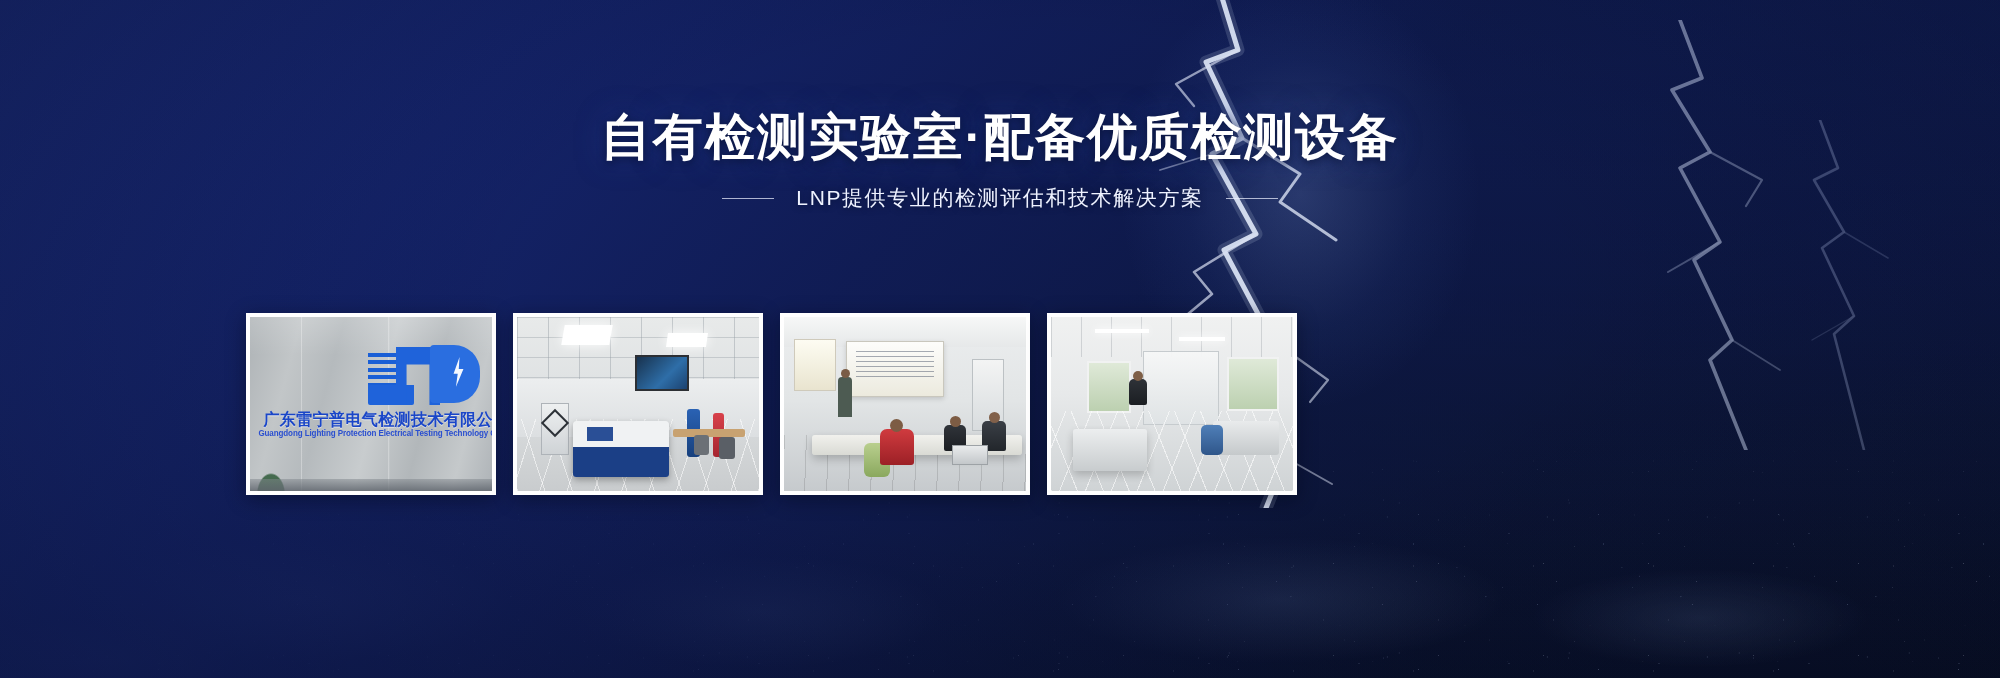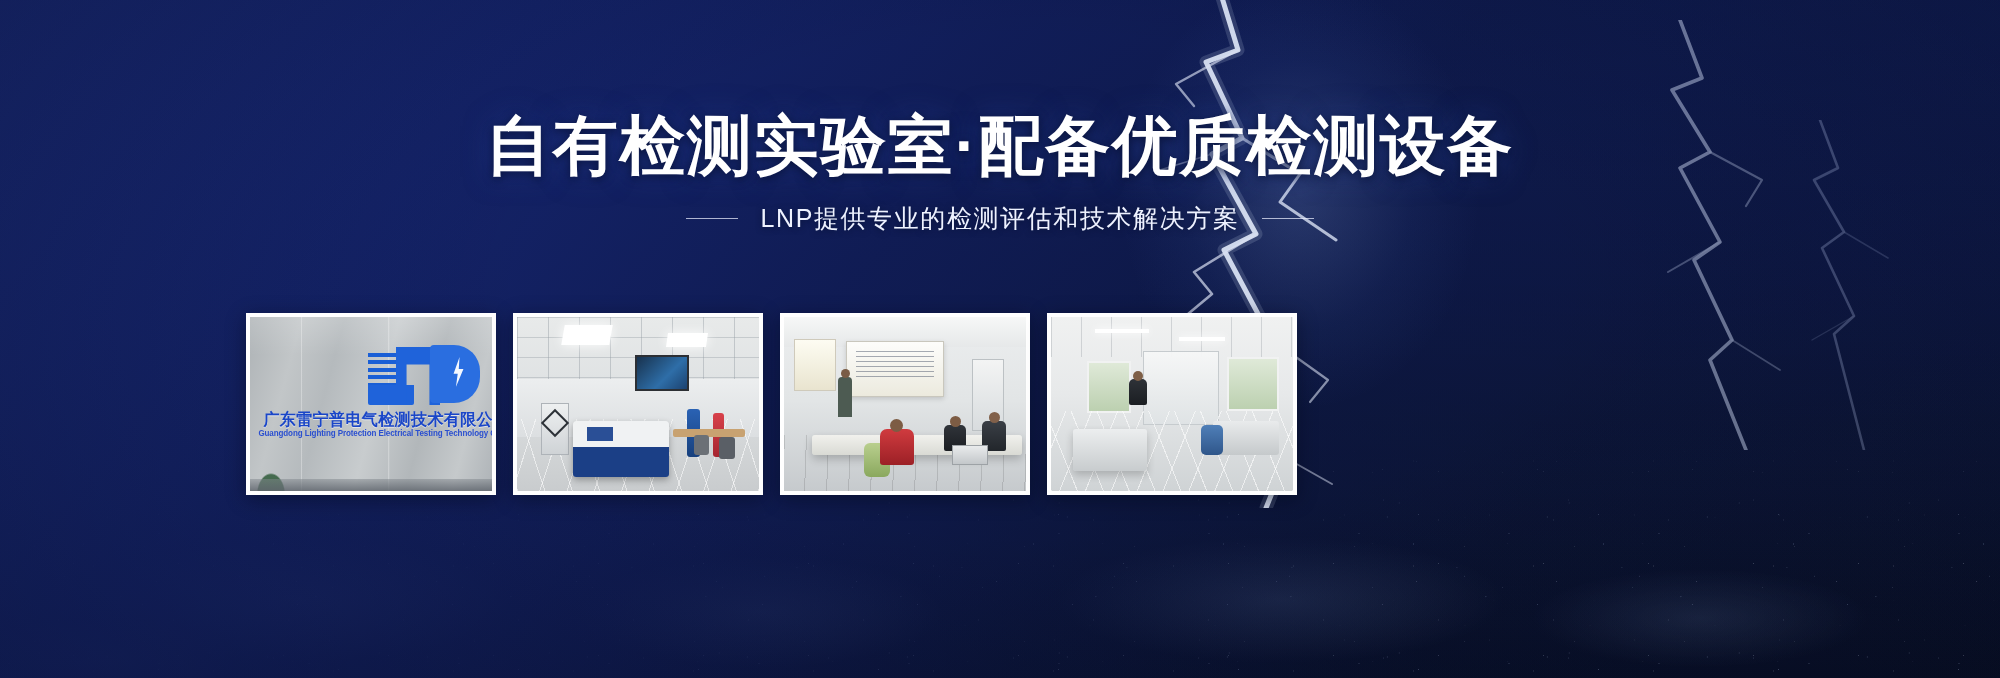--- a/index.html
+++ b/index.html
@@ -83,33 +83,33 @@
     position:absolute; left:1040px; top:-40px; width:520px; height:520px;
     background:radial-gradient(ellipse 250px 300px at 50% 45%, rgba(150,185,255,.20), rgba(90,130,220,.07) 45%, transparent 72%);
     pointer-events:none;
   }
 
   
   .headline-wrap{
     position:absolute; left:0; right:0; top:108px; text-align:center; z-index:6;
   }
   .headline{
-    font-size:65px; font-weight:bold; color:#ffffff; letter-spacing:2px;
+    font-size:50px; font-weight:bold; color:#ffffff; letter-spacing:2px;
     line-height:1.18; white-space:nowrap;
     text-shadow:0 2px 10px rgba(6,14,44,.8), 0 0 28px rgba(40,70,160,.55);
   }
   .subline{
     margin-top:17px; display:flex; align-items:center; justify-content:center; gap:22px;
     white-space:nowrap;
   }
   .subline .rule{
     display:inline-block; width:52px; height:1px; background:rgba(235,240,255,.72);
   }
   .subtitle{
-    font-size:25px; color:#eef2ff; letter-spacing:1.6px; font-weight:normal;
+    font-size:21px; color:#eef2ff; letter-spacing:1.6px; font-weight:normal;
     text-shadow:0 1px 6px rgba(6,14,44,.7);
   }
 
   
   .strip{
     position:absolute; top:313px; left:246px; display:flex; gap:17px; z-index:7;
   }
   .thumb{
     position:relative; width:250px; height:182px; background:#ffffff;
     padding:4px; box-shadow:0 4px 18px rgba(2,6,22,.45);

